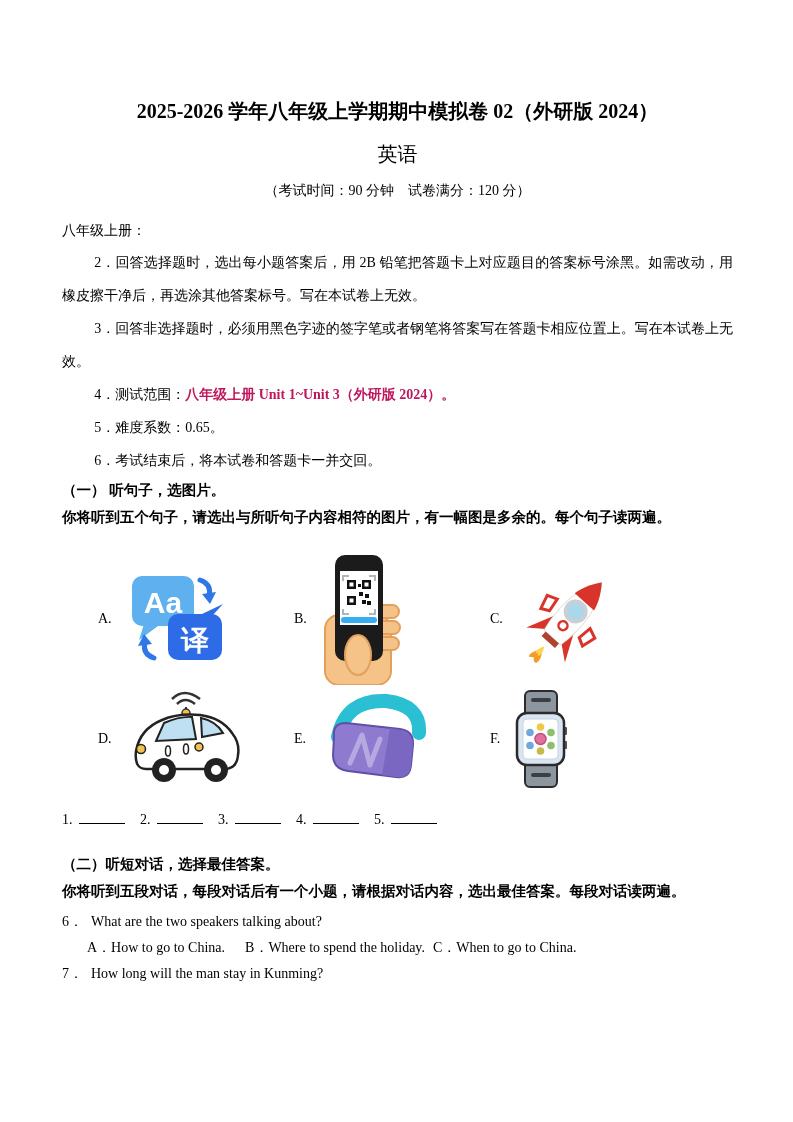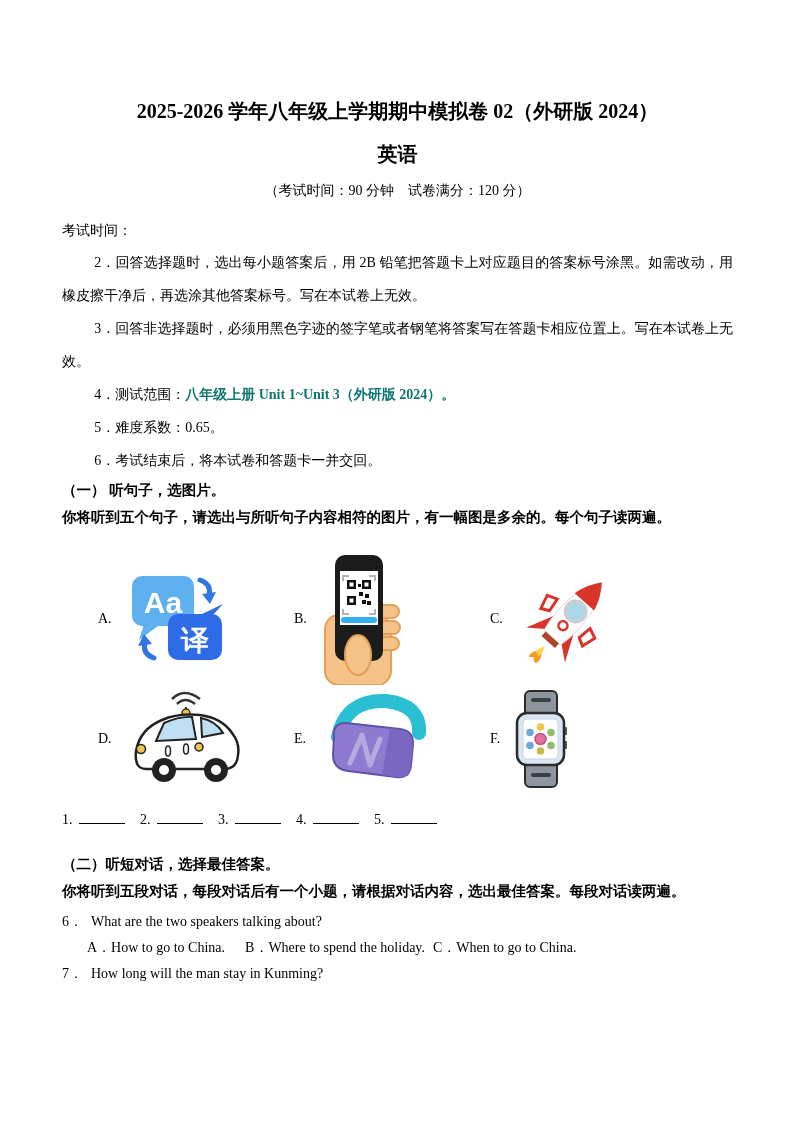--- a/index.html
+++ b/index.html
@@ -16,42 +16,42 @@
   }
   .title {
     text-align: center;
     font-size: 20px;
     font-weight: bold;
     line-height: 30px;
   }
   .subject {
     text-align: center;
     font-size: 20px;
-    font-weight: bold;
+    font-weight: normal;
     margin-top: 14px;
     line-height: 28px;
   }
   .exam-info {
     text-align: center;
     font-size: 14px;
     margin-top: 12px;
     line-height: 22px;
   }
   .notes-heading {
     font-size: 14px;
     margin-top: 14px;
     line-height: 30px;
   }
   .note {
     font-size: 14px;
     line-height: 33px;
     text-indent: 2.3em;
     text-align: justify;
   }
-  .red-bold { color: #0f766e; font-weight: bold; margin-top: 12px; }
+  .red-bold { color: #be185d; font-weight: bold; margin-top: 12px; }
   .sec-heading {
     font-size: 15px;
     font-weight: bold;
     margin-top: 22px;
     line-height: 26px;
   }
   .sub-heading {
     font-size: 14.5px;
     font-weight: bold;
     line-height: 27px;
@@ -111,21 +111,21 @@
 </style>
 </head>
 <body>
 
 <div class="page">
 
   <div class="title">2025-2026 学年八年级上学期期中模拟卷 02（外研版 2024）</div>
   <div class="subject">英语</div>
   <div class="exam-info">（考试时间：90 分钟　试卷满分：120 分）</div>
 
-  <div class="notes-heading">考试时间：</div>
+  <div class="notes-heading">八年级上册：</div>
   <p class="note">2．回答选择题时，选出每小题答案后，用 2B 铅笔把答题卡上对应题目的答案标号涂黑。如需改动，用橡皮擦干净后，再选涂其他答案标号。写在本试卷上无效。</p>
   <p class="note">3．回答非选择题时，必须用黑色字迹的签字笔或者钢笔将答案写在答题卡相应位置上。写在本试卷上无效。</p>
   <p class="note"><span>4．测试范围：</span><span class="red-bold">八年级上册 Unit 1~Unit 3（外研版 2024）。</span></p>
   <p class="note">5．难度系数：0.65。</p>
   <p class="note">6．考试结束后，将本试卷和答题卡一并交回。</p>
 
   <div class="sub-heading">（一） 听句子，选图片。</div>
   <div class="bold-intro">你将听到五个句子，请选出与所听句子内容相符的图片，有一幅图是多余的。每个句子读两遍。</div>
 
   <div class="pic-row pic-row-1">

